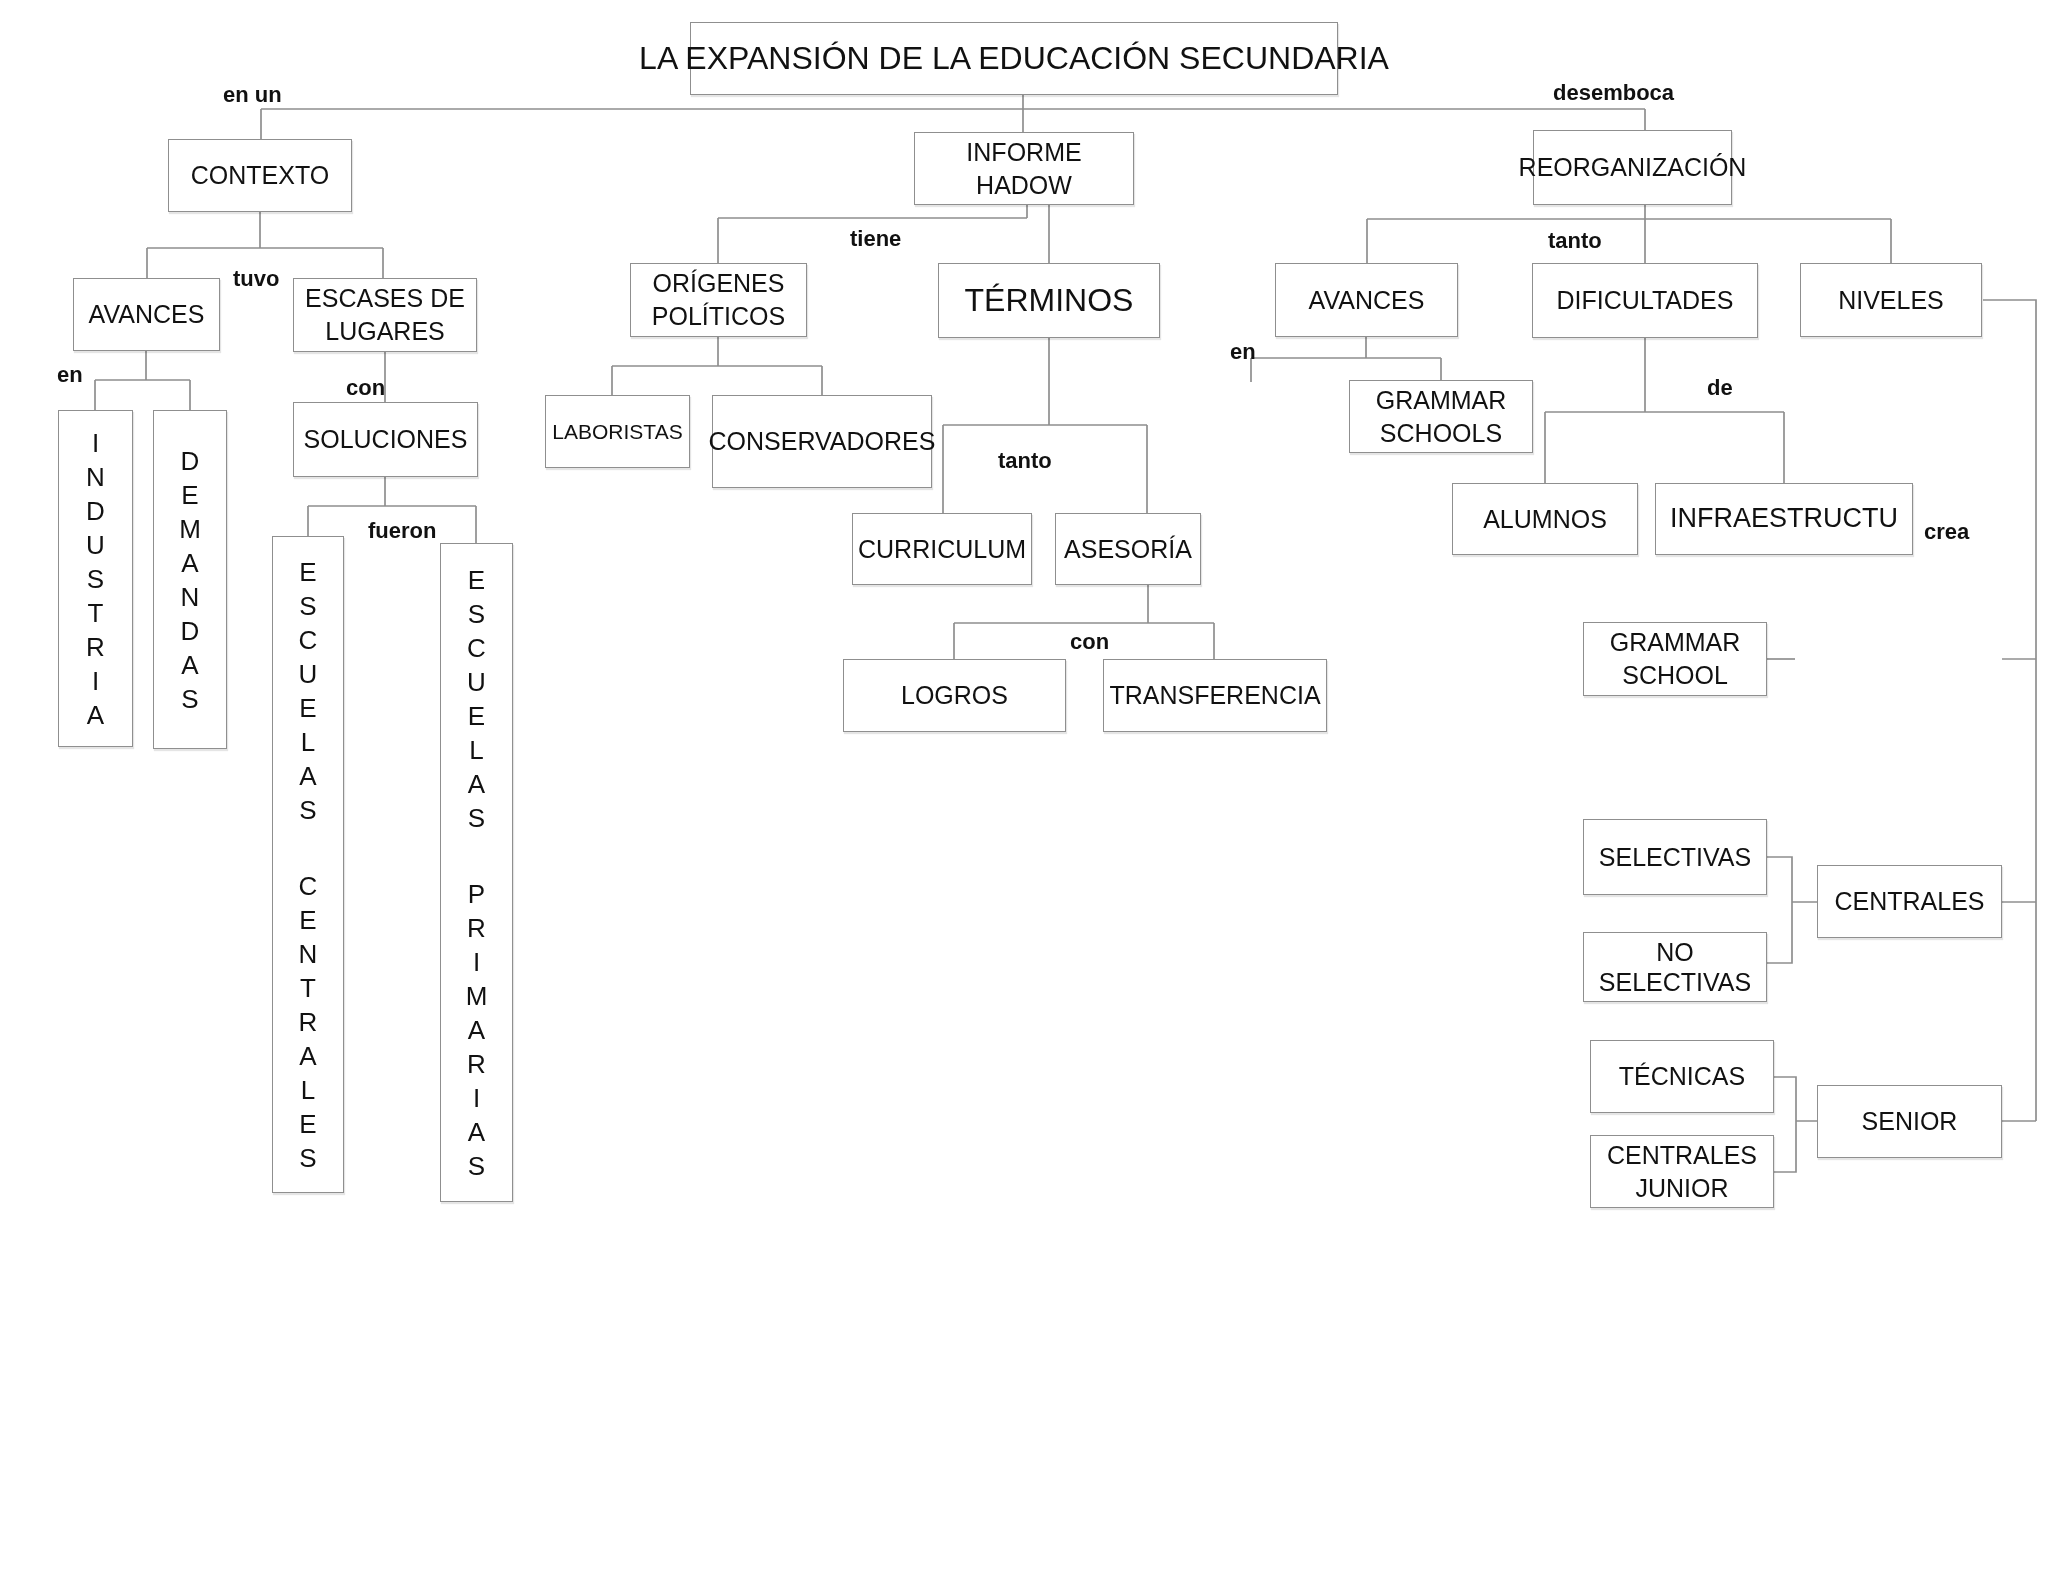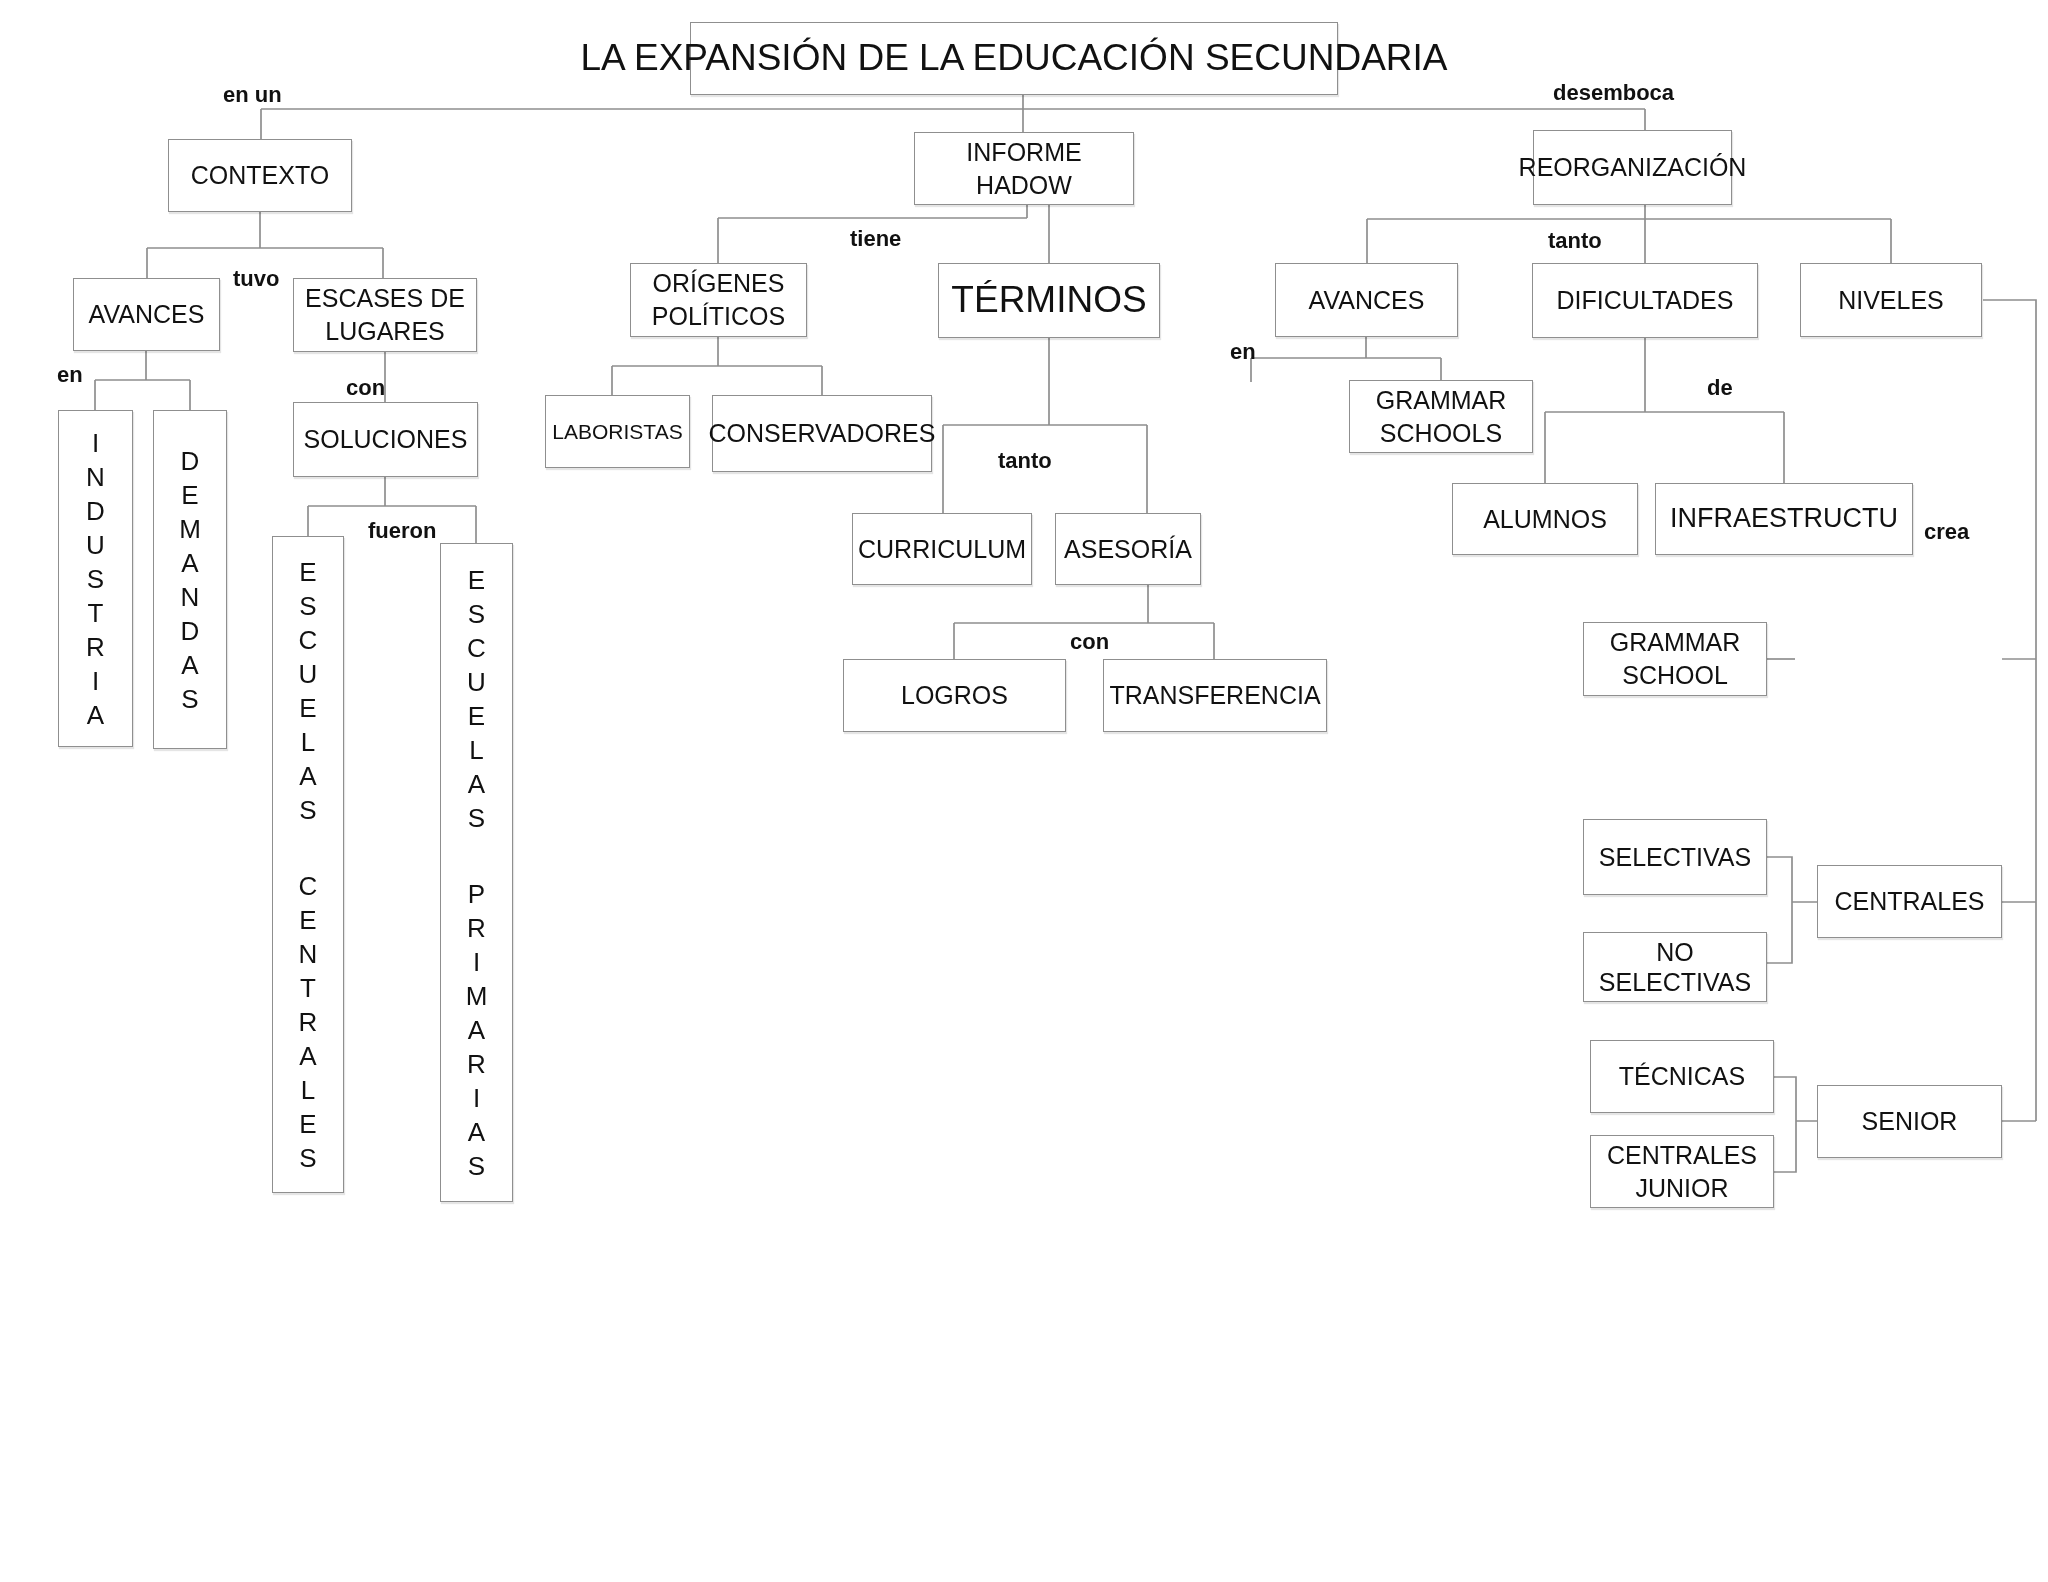--- a/index.html
+++ b/index.html
@@ -18,21 +18,21 @@
     flex-direction:column;
     border:1px solid #8f8f8f;
     background:#ffffff;
     box-shadow:1px 2px 1px rgba(0,0,0,0.10);
     font-size:25px;
     text-align:center;
     box-sizing:border-box;
     z-index:2;
   }
   .node .ln{white-space:nowrap;line-height:1.32;}
-  .node.big{font-size:37px;}
+  .node.big{font-size:32px;}
   .vert .sch{line-height:34px;font-size:26px;}
   .vert .wgap{height:42px;}
   .elabel{
     position:absolute;
     font-size:22px;
     white-space:nowrap;
     z-index:3;
     font-weight:bold;
   }
 </style>
@@ -161,21 +161,21 @@
   <div class="node" style="left:630px;top:263px;width:177px;height:74px">
     <span class="ln">ORÍGENES</span>
     <span class="ln">POLÍTICOS</span>
   </div>
   <div class="node big" style="left:938px;top:263px;width:222px;height:75px">
     <span class="ln">TÉRMINOS</span>
   </div>
   <div class="node" style="left:545px;top:395px;width:145px;height:73px;font-size:21px">
     <span class="ln">LABORISTAS</span>
   </div>
-  <div class="node" style="left:712px;top:395px;width:220px;height:77px">
+  <div class="node" style="left:712px;top:395px;width:220px;height:93px">
     <span class="ln">CONSERVADORES</span>
   </div>
   <div class="node" style="left:852px;top:513px;width:180px;height:72px">
     <span class="ln">CURRICULUM</span>
   </div>
   <div class="node" style="left:1055px;top:513px;width:146px;height:72px">
     <span class="ln">ASESORÍA</span>
   </div>
   <div class="node" style="left:843px;top:659px;width:223px;height:73px">
     <span class="ln">LOGROS</span>

